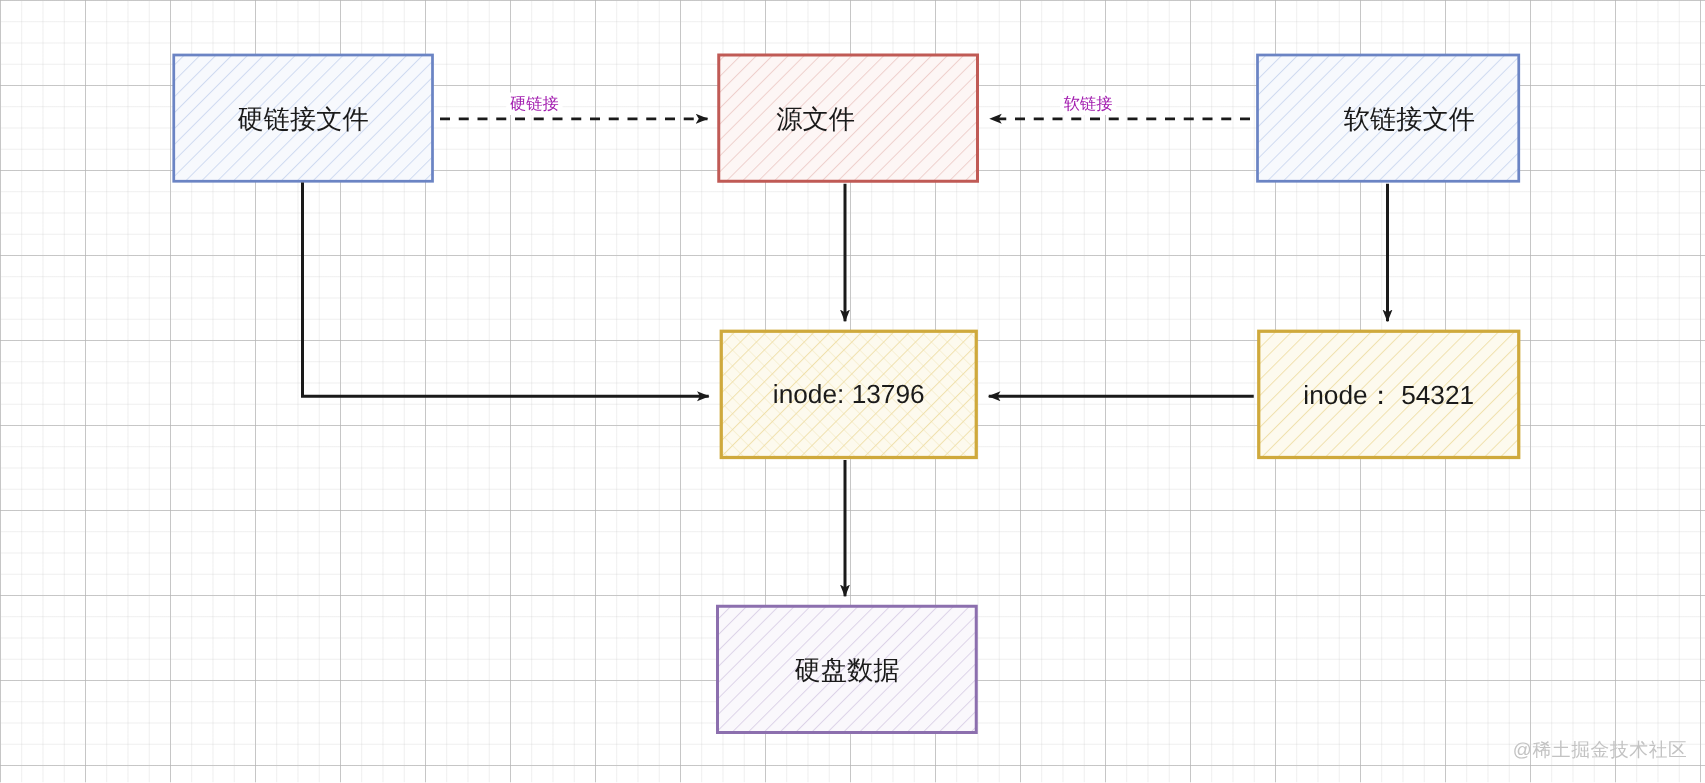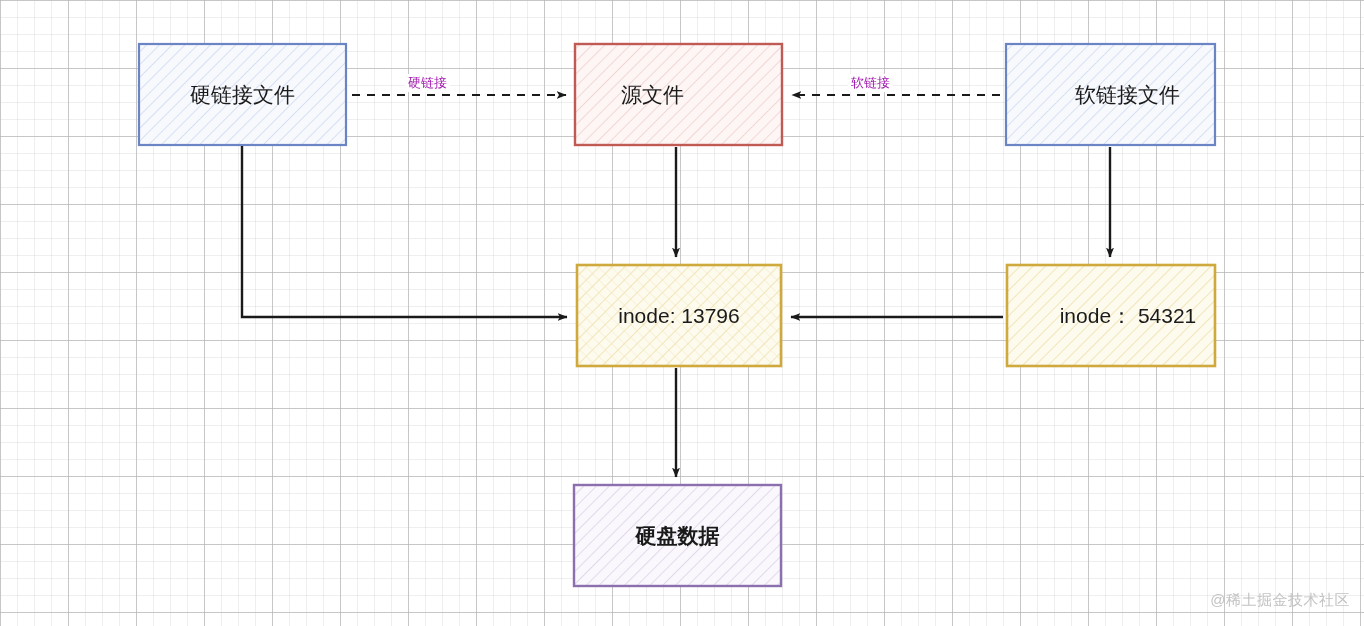--- a/index.html
+++ b/index.html
@@ -160,23 +160,23 @@
   </svg>
 
   <div class="node-label" style="left:139px; top:44px; width:207px; height:101px;">硬链接文件</div>
 
   <div class="node-label" style="left:549px; top:44px; width:207px; height:101px;">源文件</div>
 
   <div class="node-label" style="left:1006px; top:44px; width:209px; height:101px;margin-left:17px;">软链接文件</div>
 
   <div class="node-label" style="left:577px; top:265px; width:204px; height:101px;">inode: 13796</div>
 
-  <div class="node-label" style="left:1007px; top:265px; width:208px; height:101px;padding-left:17px;">inode： 54321</div>
+  <div class="node-label" style="left:1007px; top:265px; width:208px; height:101px;">inode： 54321</div>
 
-  <div class="node-label" style="left:574px; top:485px; width:207px; height:101px;font-weight:bold;">硬盘数据</div>
+  <div class="node-label" style="left:574px; top:485px; width:207px; height:101px;">硬盘数据</div>
 
   <div class="edge-label" style="left:405px; top:83px; transform:translateY(-50%);">硬链接</div>
 
   <div class="edge-label" style="left:848px; top:83px; transform:translateY(-50%);">软链接</div>
 
   <div class="watermark">@稀土掘金技术社区</div>
 
 </div>
 
 </body></html>

